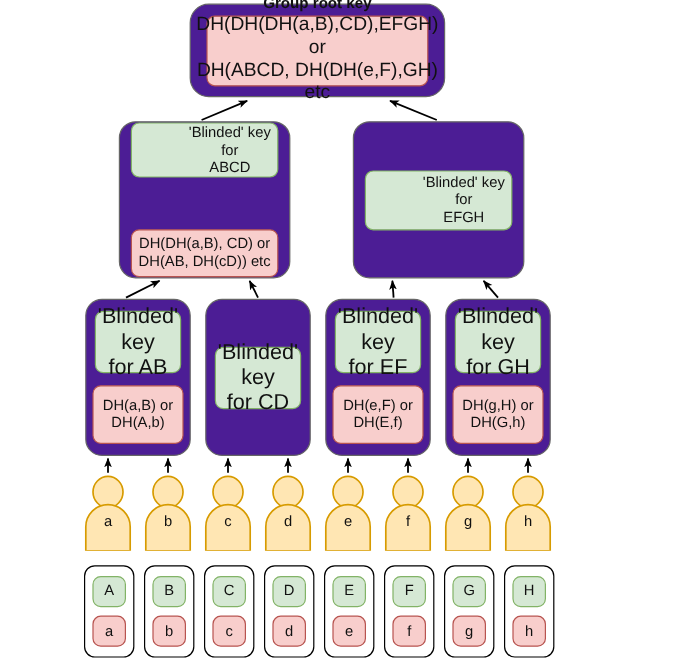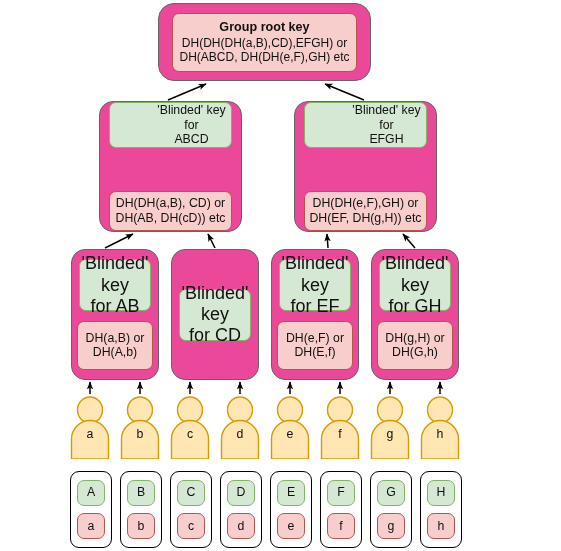--- a/index.html
+++ b/index.html
@@ -24,21 +24,21 @@
     left: 0;
     top: 0;
     width: 561px;
     height: 551px;
     pointer-events: none;
   }
 
   
   .group-box {
     position: absolute;
-    background: #ec4899;
+    background: #4c1d95;
     border: 1.4px solid #666666;
     border-radius: 14px;
     box-sizing: border-box;
     display: flex;
     flex-direction: column;
     align-items: center;
     justify-content: space-evenly;
   }
 
   
@@ -77,21 +77,21 @@
     font-size: 12.3px;
     flex-direction: column;
     padding: 0 3px;
   }
   #root-chip .root-title {
     font-weight: bold;
     font-size: 12.6px;
     margin-bottom: 1px;
   }
   #root-chip .root-body {
-    font-size: 12px;
+    font-size: 16px;
     white-space: pre-line;
   }
 
   
   .l2-group {
     top: 101px;
     width: 143px;
     height: 131px;
   }
   #group-abcd { left: 99px; }
@@ -213,22 +213,20 @@
   <div class="group-box l2-group" id="group-abcd">
     <div class="chip green l2-green">'Blinded' key for
 ABCD</div>
     <div class="chip pink l2-pink">DH(DH(a,B), CD) or
 DH(AB, DH(cD)) etc</div>
   </div>
 
   <div class="group-box l2-group" id="group-efgh">
     <div class="chip green l2-green">'Blinded' key for
 EFGH</div>
-    <div class="chip pink l2-pink">DH(DH(e,F),GH) or
-DH(EF, DH(g,H)) etc</div>
   </div>
 
   <div class="group-box l3-group" id="group-ab">
     <div class="chip green l3-green">'Blinded' key
 for AB</div>
     <div class="chip pink l3-pink">DH(a,B) or
 DH(A,b)</div>
   </div>
 
   <div class="group-box l3-group" id="group-cd">

